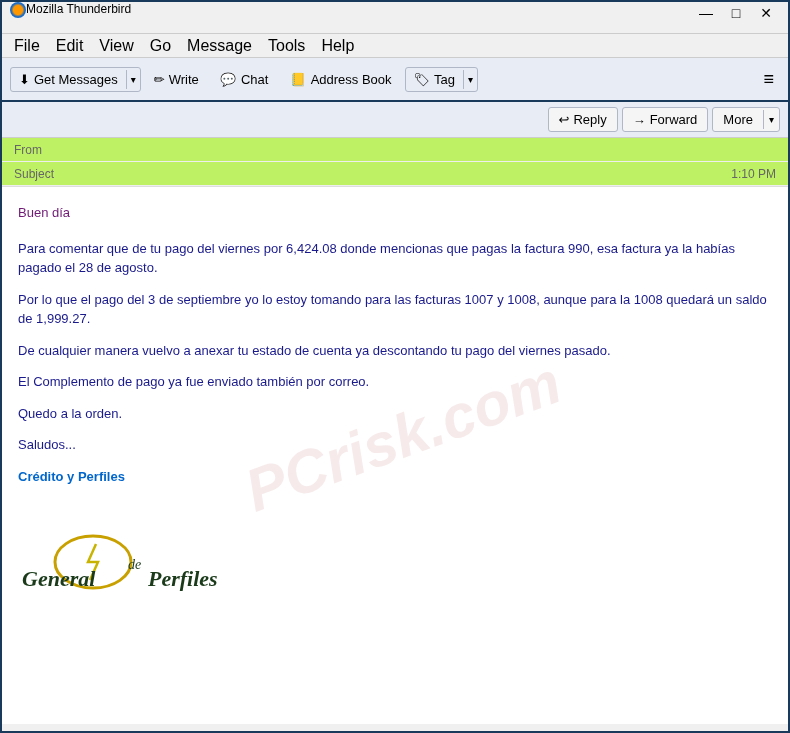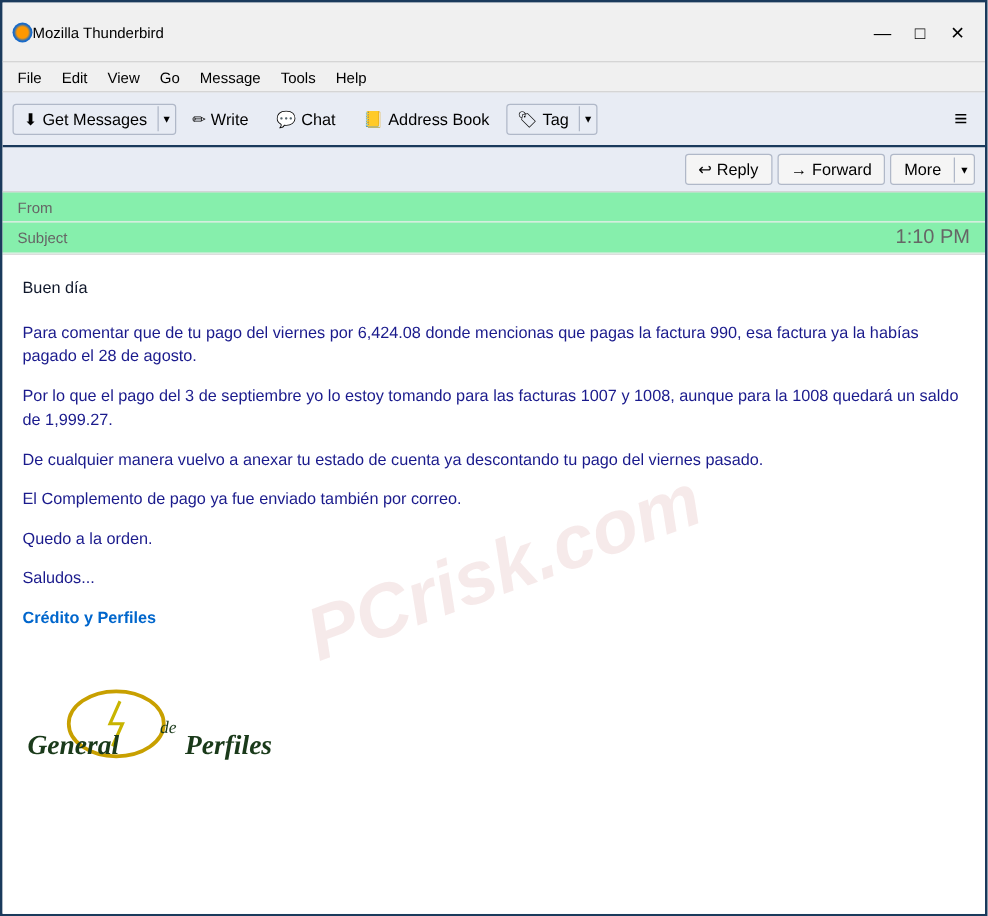--- a/index.html
+++ b/index.html
@@ -1,23 +1,22 @@
 <!DOCTYPE html>
 <html><head>
   <meta charset="utf-8">
   <style>
     * { margin: 0; padding: 0; box-sizing: border-box; }
     body { font-family: 'Segoe UI', Arial, sans-serif; font-size: 13px; background: #f0f0f0; width: 790px; height: 733px; overflow: hidden; border: 2px solid #1a3a5c; }
 
     
     .titlebar {
       background: #f0f0f0;
-      height: 48px;
-      display: flex;
-      align-items: center;
+      height: 32px;
+      display: flex;
       padding: 0 8px;
       border-bottom: 1px solid #ccc;
     }
     .titlebar-title { font-size: 12px; flex: 1; }
     .titlebar-controls { display: flex; gap: 2px; }
     .titlebar-btn {
       width: 28px; height: 22px; border: none; background: transparent;
       cursor: pointer; font-size: 14px; display: flex; align-items: center; justify-content: center;
     }
 
@@ -25,21 +24,21 @@
     .menubar {
       background: #f0f0f0;
       height: 24px;
       display: flex;
       align-items: center;
       padding: 0 4px;
       border-bottom: 1px solid #ccc;
     }
     .menubar-item {
       padding: 2px 8px;
-      font-size: 12px;
+      font-size: 16px;
       cursor: pointer;
       border-radius: 2px;
     }
 
     
     .toolbar {
       background: #e8ecf4;
       height: 44px;
       display: flex;
       align-items: center;
@@ -93,49 +92,49 @@
     .action-btn-split .main-part {
       display: flex; align-items: flex-end; gap: 4px;
       padding: 4px 10px; font-size: 13px;
     }
     .action-btn-split .arrow-part {
       padding: 4px 5px; border-left: 1px solid #b0b8c8; font-size: 10px;
     }
 
     
     .email-header {
-      background: #86efac;
+      background: #bef264;
       border-bottom: 1px solid #ddd;
     }
     .email-header-row {
       display: flex; align-items: center;
       padding: 3px 12px; border-bottom: 1px solid #eee;
       min-height: 24px;
     }
     .email-header-label {
       color: #666; font-size: 12px; width: 52px; flex-shrink: 0;
     }
     .email-header-value { font-size: 13px; color: #222; flex: 1; }
-    .email-header-time { font-size: 16px; color: #666; }
+    .email-header-time { font-size: 12px; color: #666; }
 
     
     .email-body {
       background: white;
       padding: 16px 16px;
       flex: 1;
       overflow-y: auto;
       position: relative;
     }
     .email-body p {
       margin-bottom: 12px;
       line-height: 1.5;
       color: #1a1a8c;
       font-size: 13px;
     }
-    .email-body .greeting { color: #0f172a; margin-bottom: 16px; }
+    .email-body .greeting { color: #701a75; margin-bottom: 16px; }
 
     
     .watermark {
       position: absolute;
       top: 50%; left: 50%;
       transform: translate(-50%, -50%) rotate(-15deg);
       font-size: 80px;
       font-weight: bold;
       color: rgba(200, 100, 100, 0.15);
       pointer-events: none;

